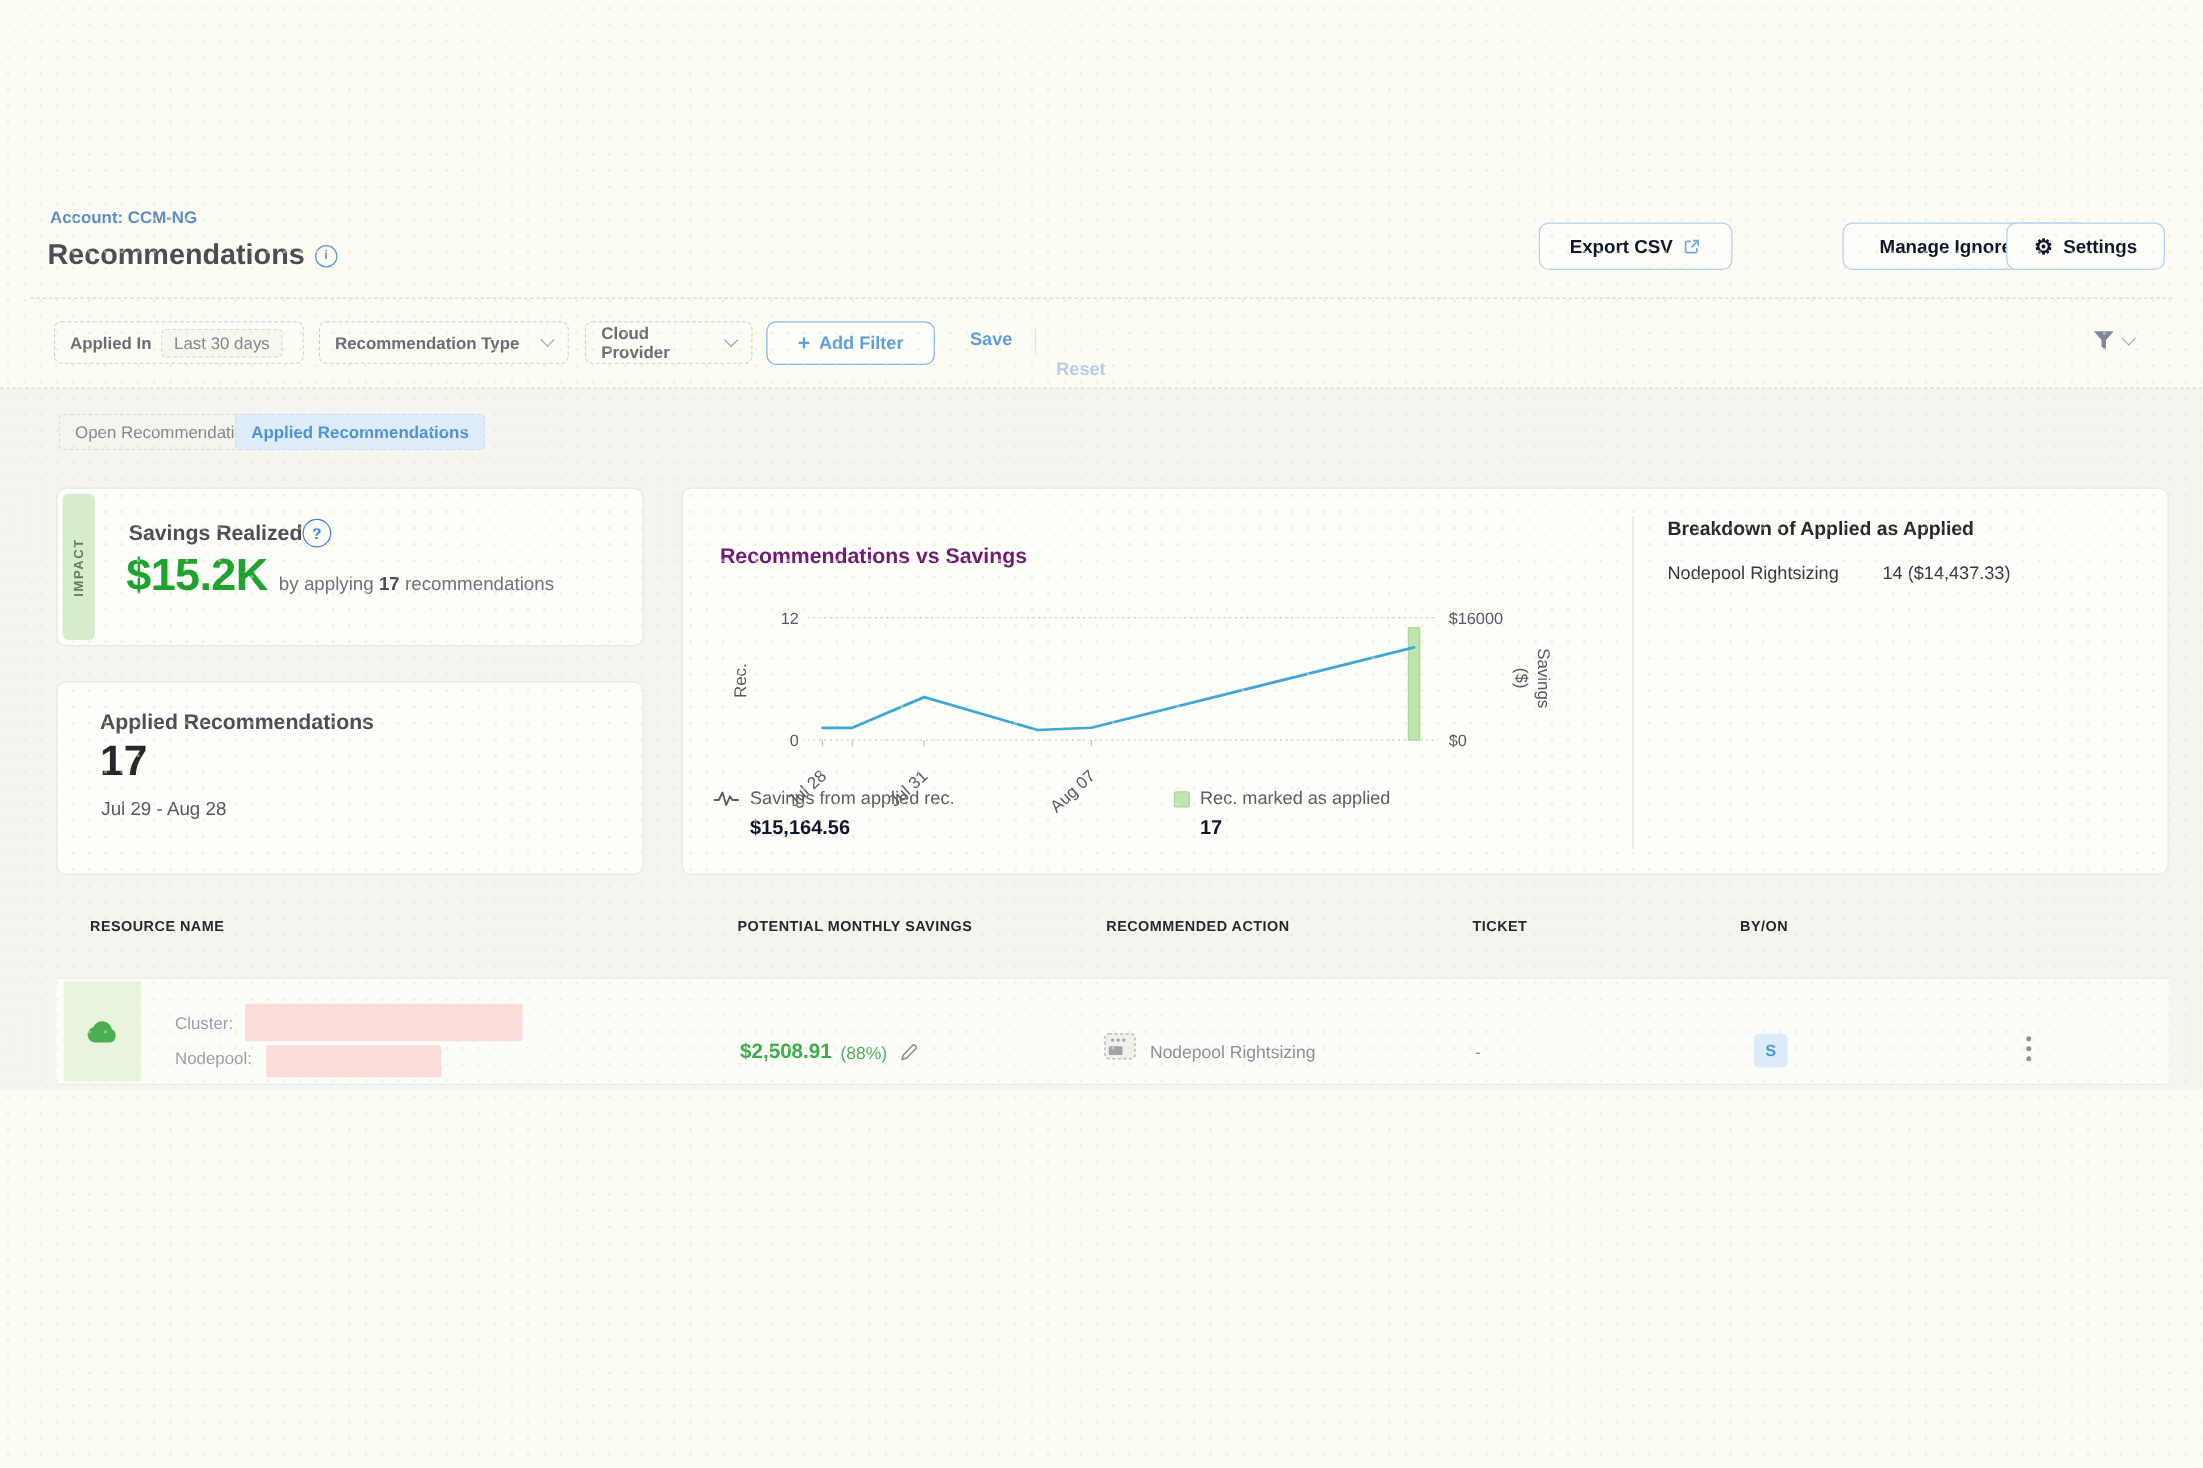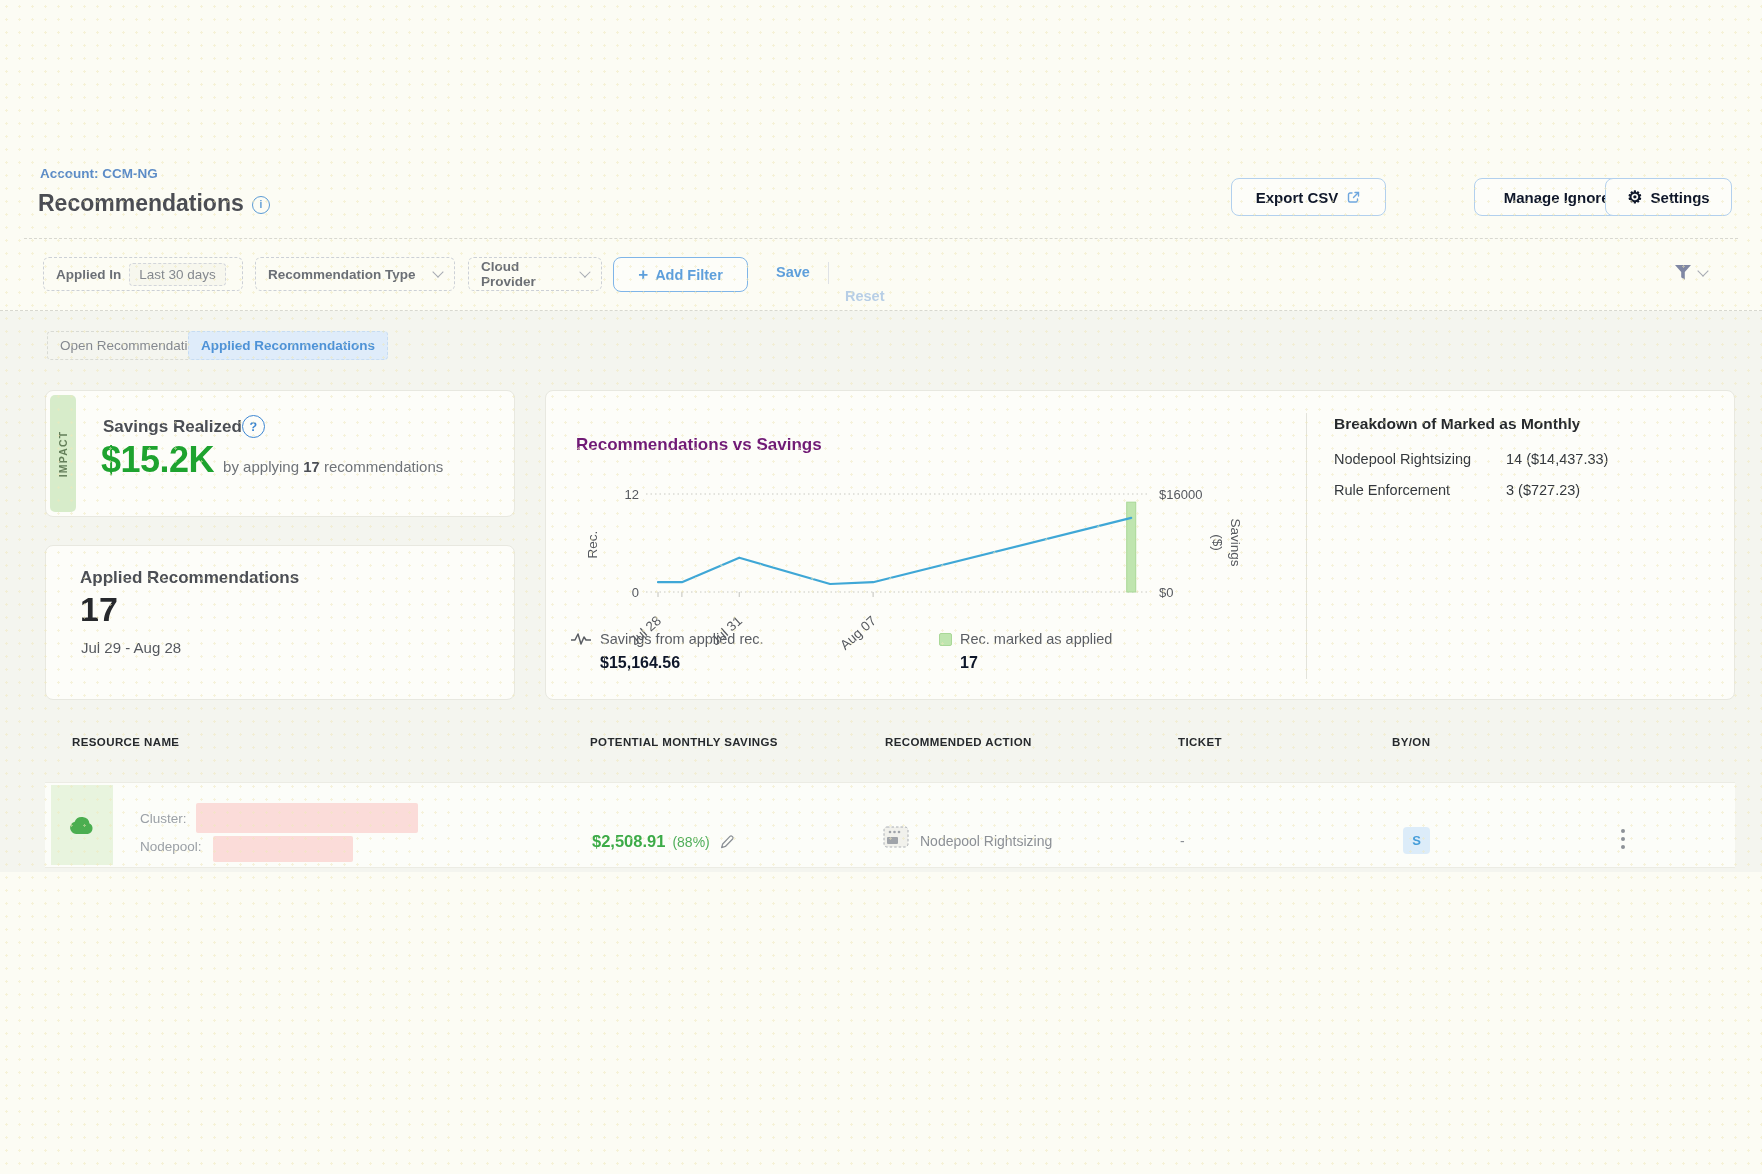--- a/index.html
+++ b/index.html
@@ -202,28 +202,24 @@
       <div class="l-row">
         <span id="legend-bar-swatch" class="swatch" style="background: rgb(191, 229, 175);"></span>
         <span>Rec. marked as applied</span>
       </div>
       <div class="l-val" style="margin-left:21px;">17</div>
     </div>
 
     <div class="vdiv" style="left:760px;top:22px;height:266px;"></div>
 
     <div class="abs" style="left:788px;top:24px;width:390px;">
-      <div class="bd-title">Breakdown of Marked as Monthly</div>
+      <div class="bd-title">Breakdown of Applied as Applied</div>
       <div class="bd-row">
         <span class="lbl">Nodepool Rightsizing</span>
         <span class="val">14 ($14,437.33)</span>
-      </div>
-      <div class="bd-row" style="margin-top:9px;">
-        <span class="lbl">Rule Enforcement</span>
-        <span class="val">3 ($727.23)</span>
       </div>
     </div>
   </div>
 
   <div class="th" style="left:72px;">Resource Name</div>
   <div class="th" style="left:590px;">Potential Monthly Savings</div>
   <div class="th" style="left:885px;">Recommended Action</div>
   <div class="th" style="left:1178px;">Ticket</div>
   <div class="th" style="left:1392px;">By/On</div>
 

